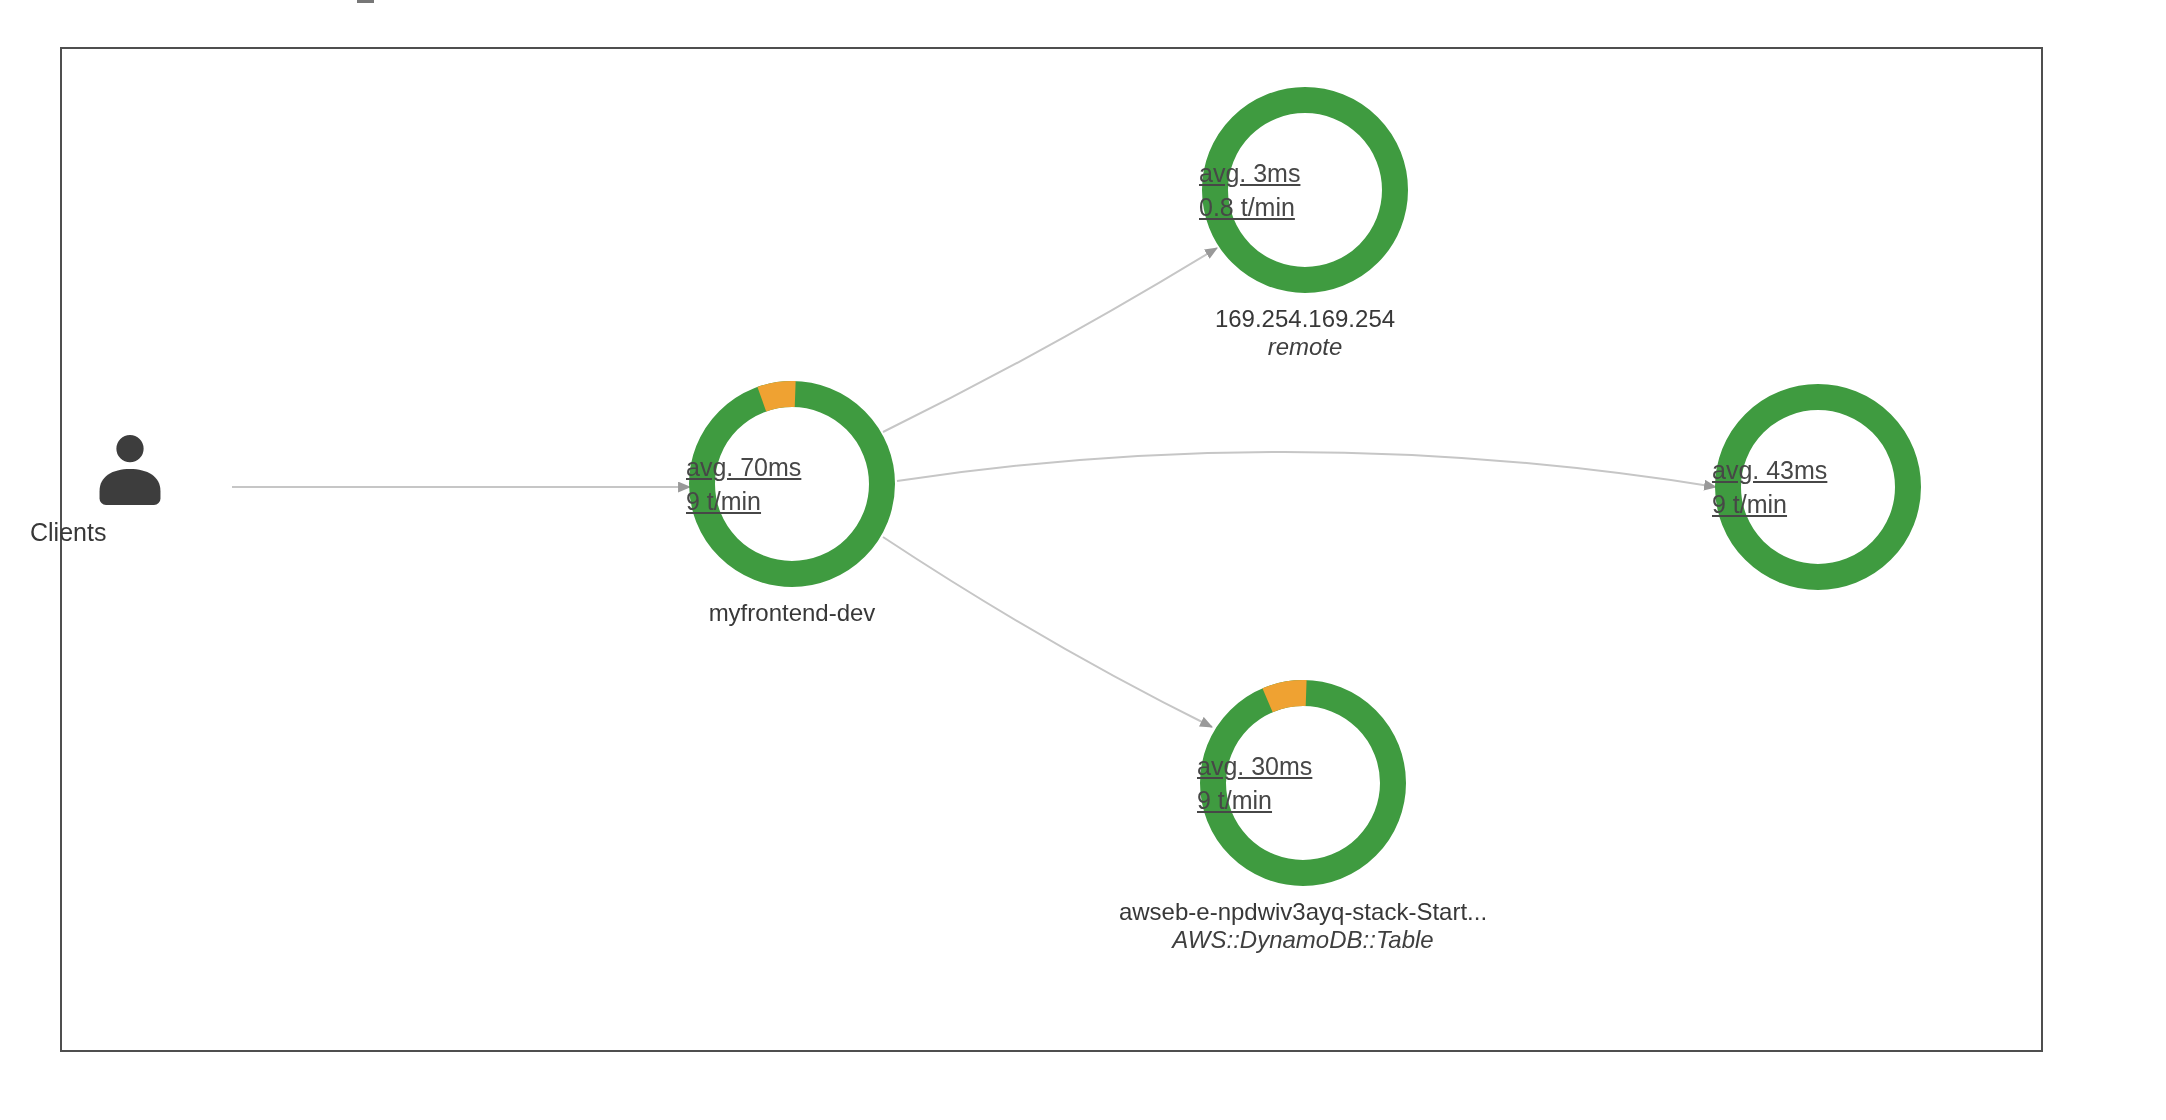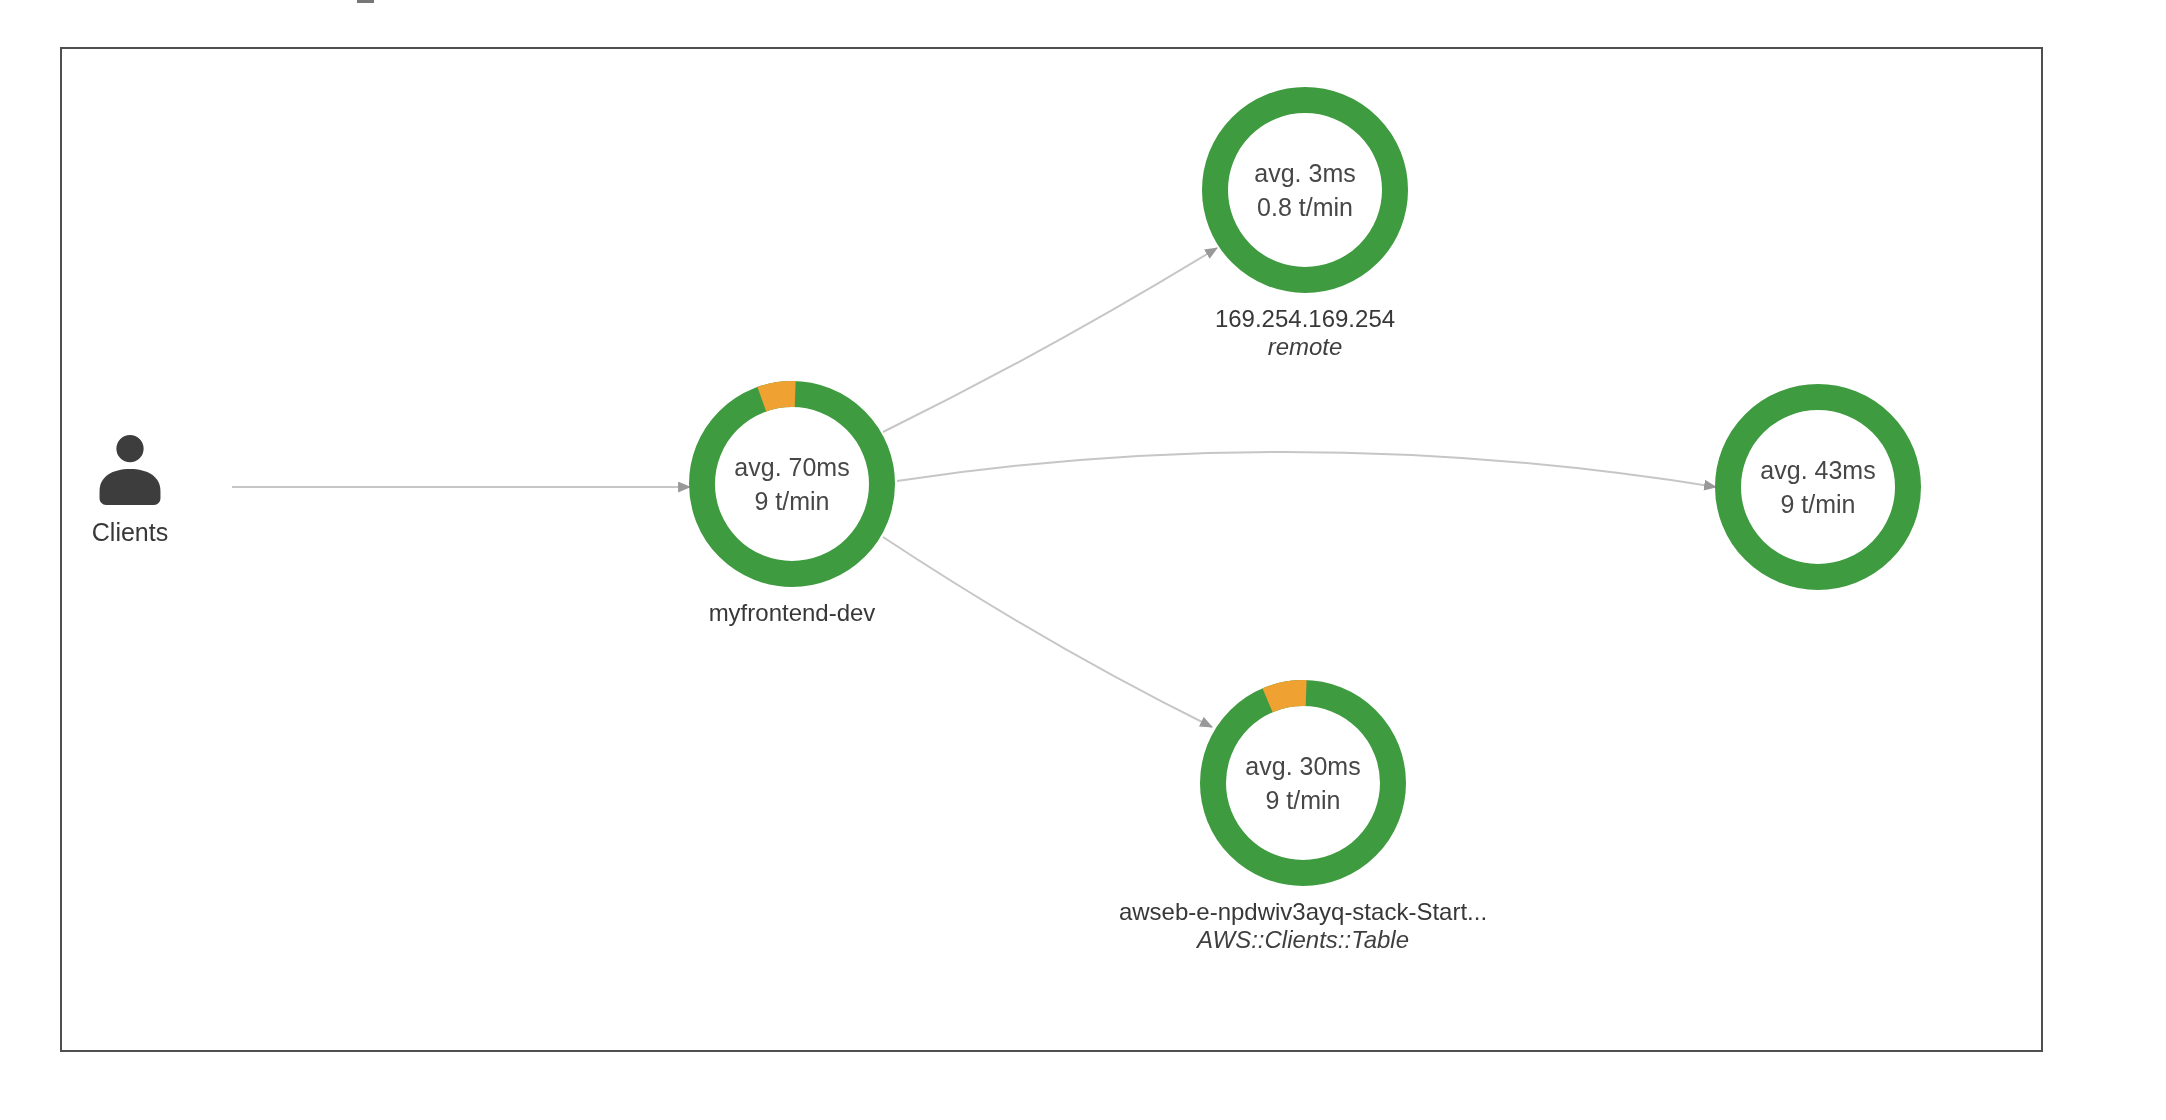--- a/index.html
+++ b/index.html
@@ -25,26 +25,26 @@
 
   svg.edges{position:absolute;left:0;top:0;width:2166px;height:1120px;}
   .edge{fill:none;stroke:var(--edge);stroke-width:2px;}
 
   .node{position:absolute;width:420px;text-align:center;}
   .donut-wrap{position:relative;width:212px;height:212px;margin:0 auto;}
   .donut-wrap svg{position:absolute;left:0;top:0;}
   .ring-ok{fill:none;stroke:var(--ok);stroke-width:26px;}
   .ring-warn{fill:none;stroke:var(--warn);stroke-width:26px;}
   .donut-text{position:absolute;left:0;top:0;width:212px;height:212px;
-    display:flex;flex-direction:column;align-items:center;justify-content:center;
-    font-size:25px;line-height:34px;color:var(--donuttext);}
+    display:flex;flex-direction:column;align-items:flex-start;justify-content:center;
+    font-size:25px;line-height:34px;color:var(--donuttext);text-decoration:underline;}
   .node-label{margin-top:9px;font-size:24px;color:var(--label);white-space:nowrap;}
   .node-sublabel{font-size:24px;font-style:italic;color:var(--sublabel);white-space:nowrap;}
 
-  .client-node{position:absolute;left:30px;top:433px;width:200px;text-align:center;}
+  .client-node{position:absolute;left:30px;top:433px;width:200px;}
   .client-node svg{display:block;margin:0 auto;}
   .client-label{margin-top:13px;font-size:25px;color:var(--label);}
 </style>
 </head>
 <body>
 
 <div class="stage">
 
   <div class="artifact"></div>
 
@@ -115,16 +115,16 @@
       <svg width="212" height="212">
         <circle class="ring-ok" cx="106" cy="106" r="90"></circle>
         <circle class="ring-warn" cx="106" cy="106" r="90" stroke-dasharray="39.5840674352314 525.9026102109314" transform="rotate(-113.2 106 106)"></circle>
       </svg>
       <div class="donut-text">
         <div>avg. 30ms</div>
         <div>9 t/min</div>
       </div>
     </div>
     <div class="node-label">awseb-e-npdwiv3ayq-stack-Start...</div>
-    <div class="node-sublabel">AWS::Clients::Table</div>
+    <div class="node-sublabel">AWS::DynamoDB::Table</div>
   </div>
 
 </div>
 
 </body></html>

